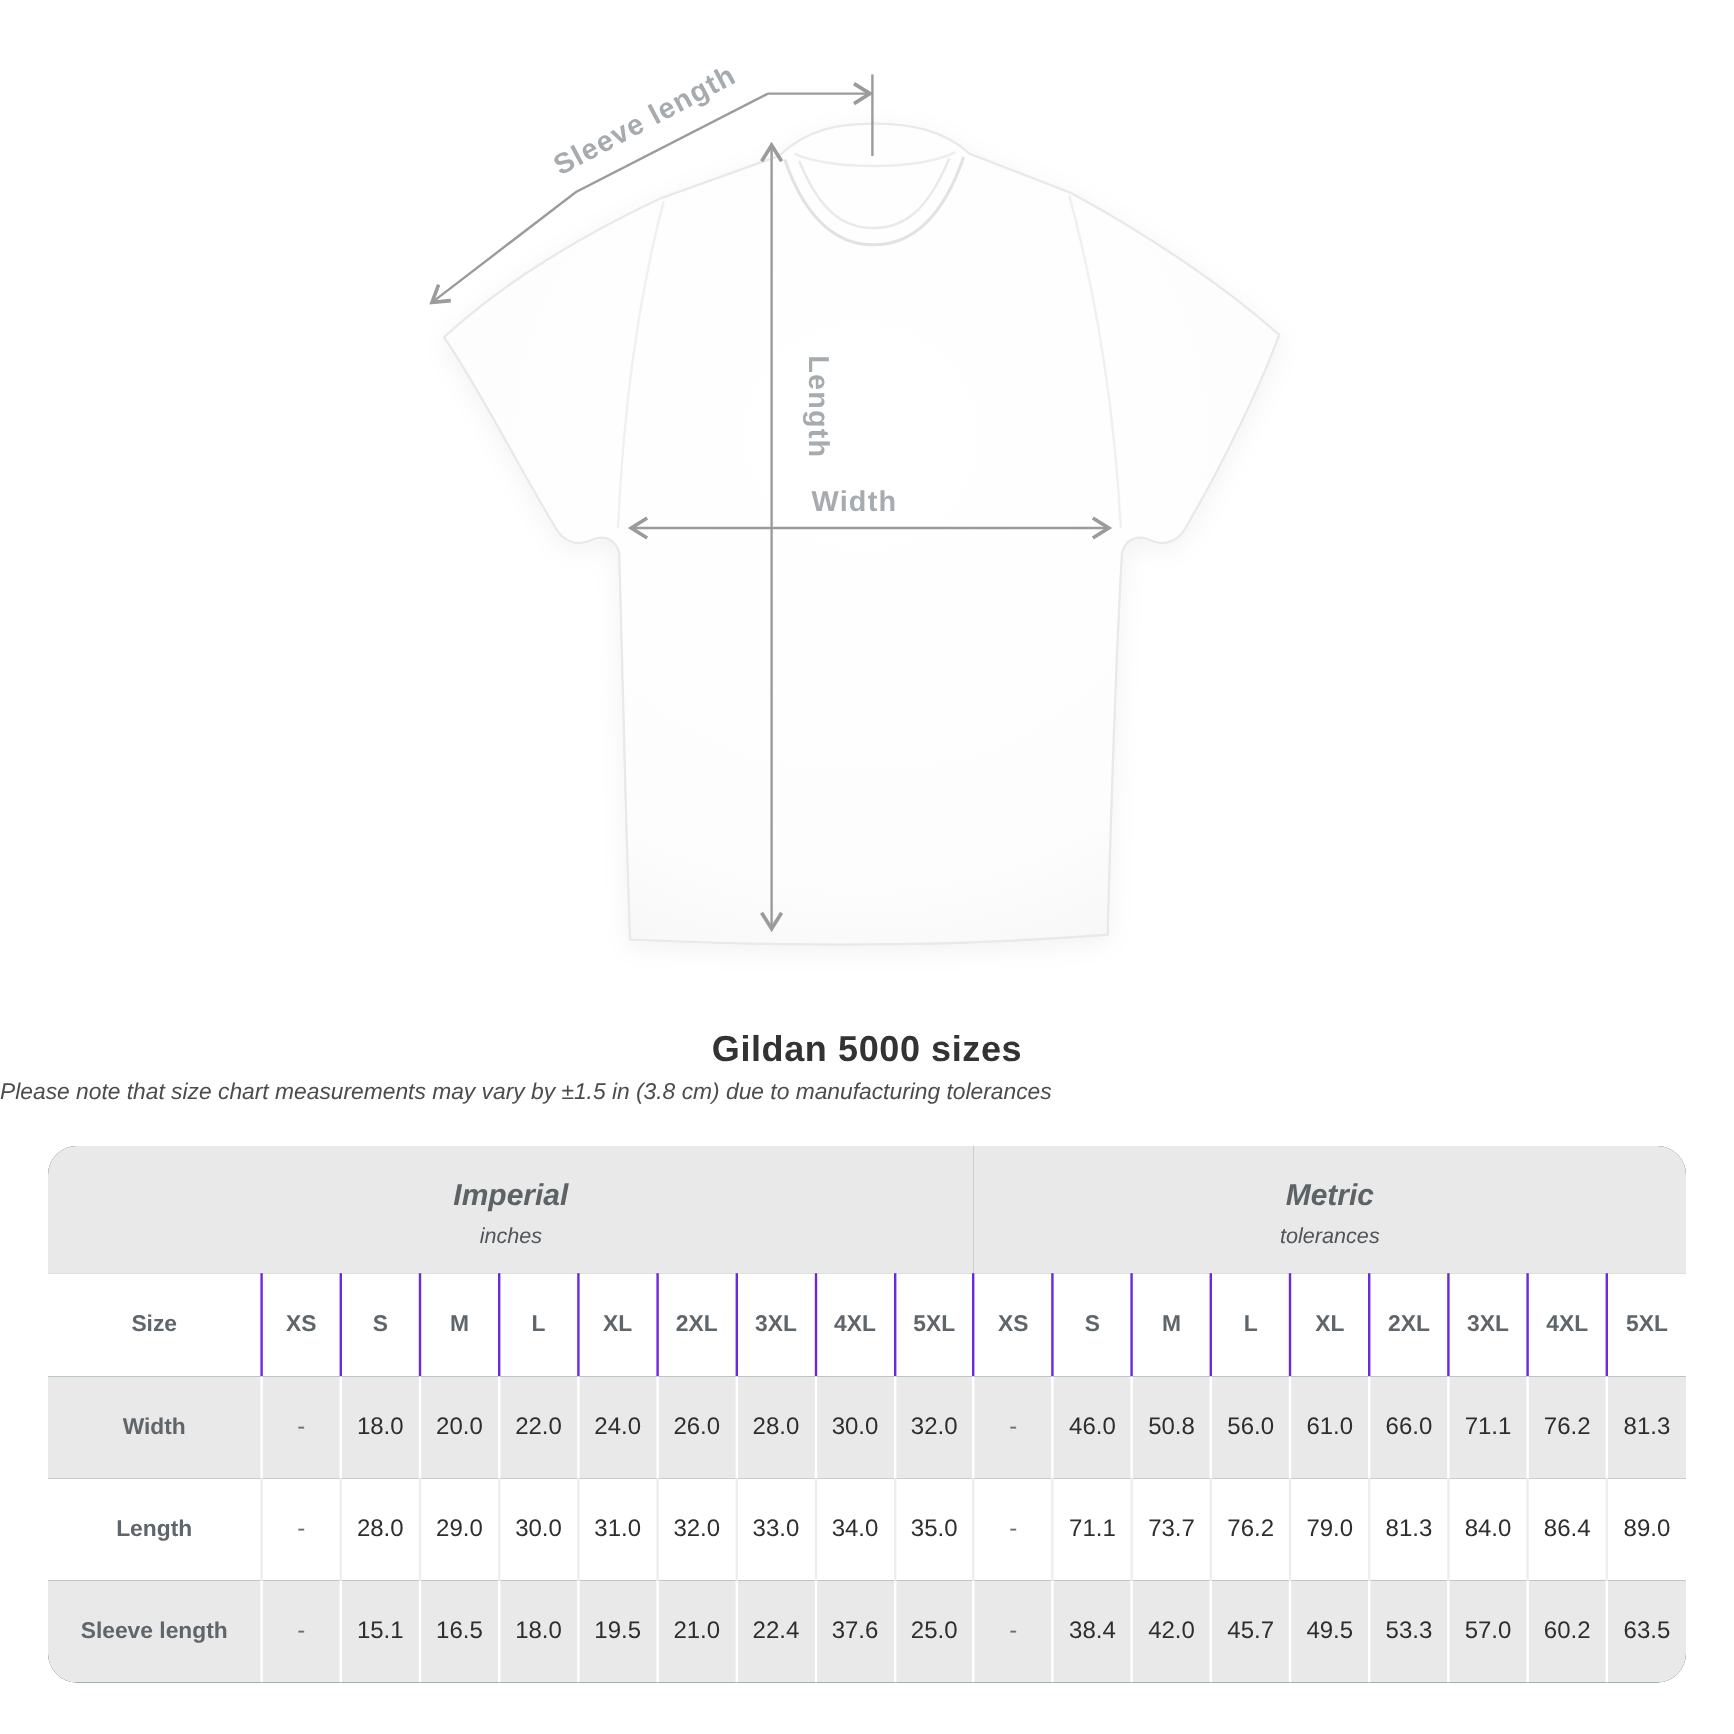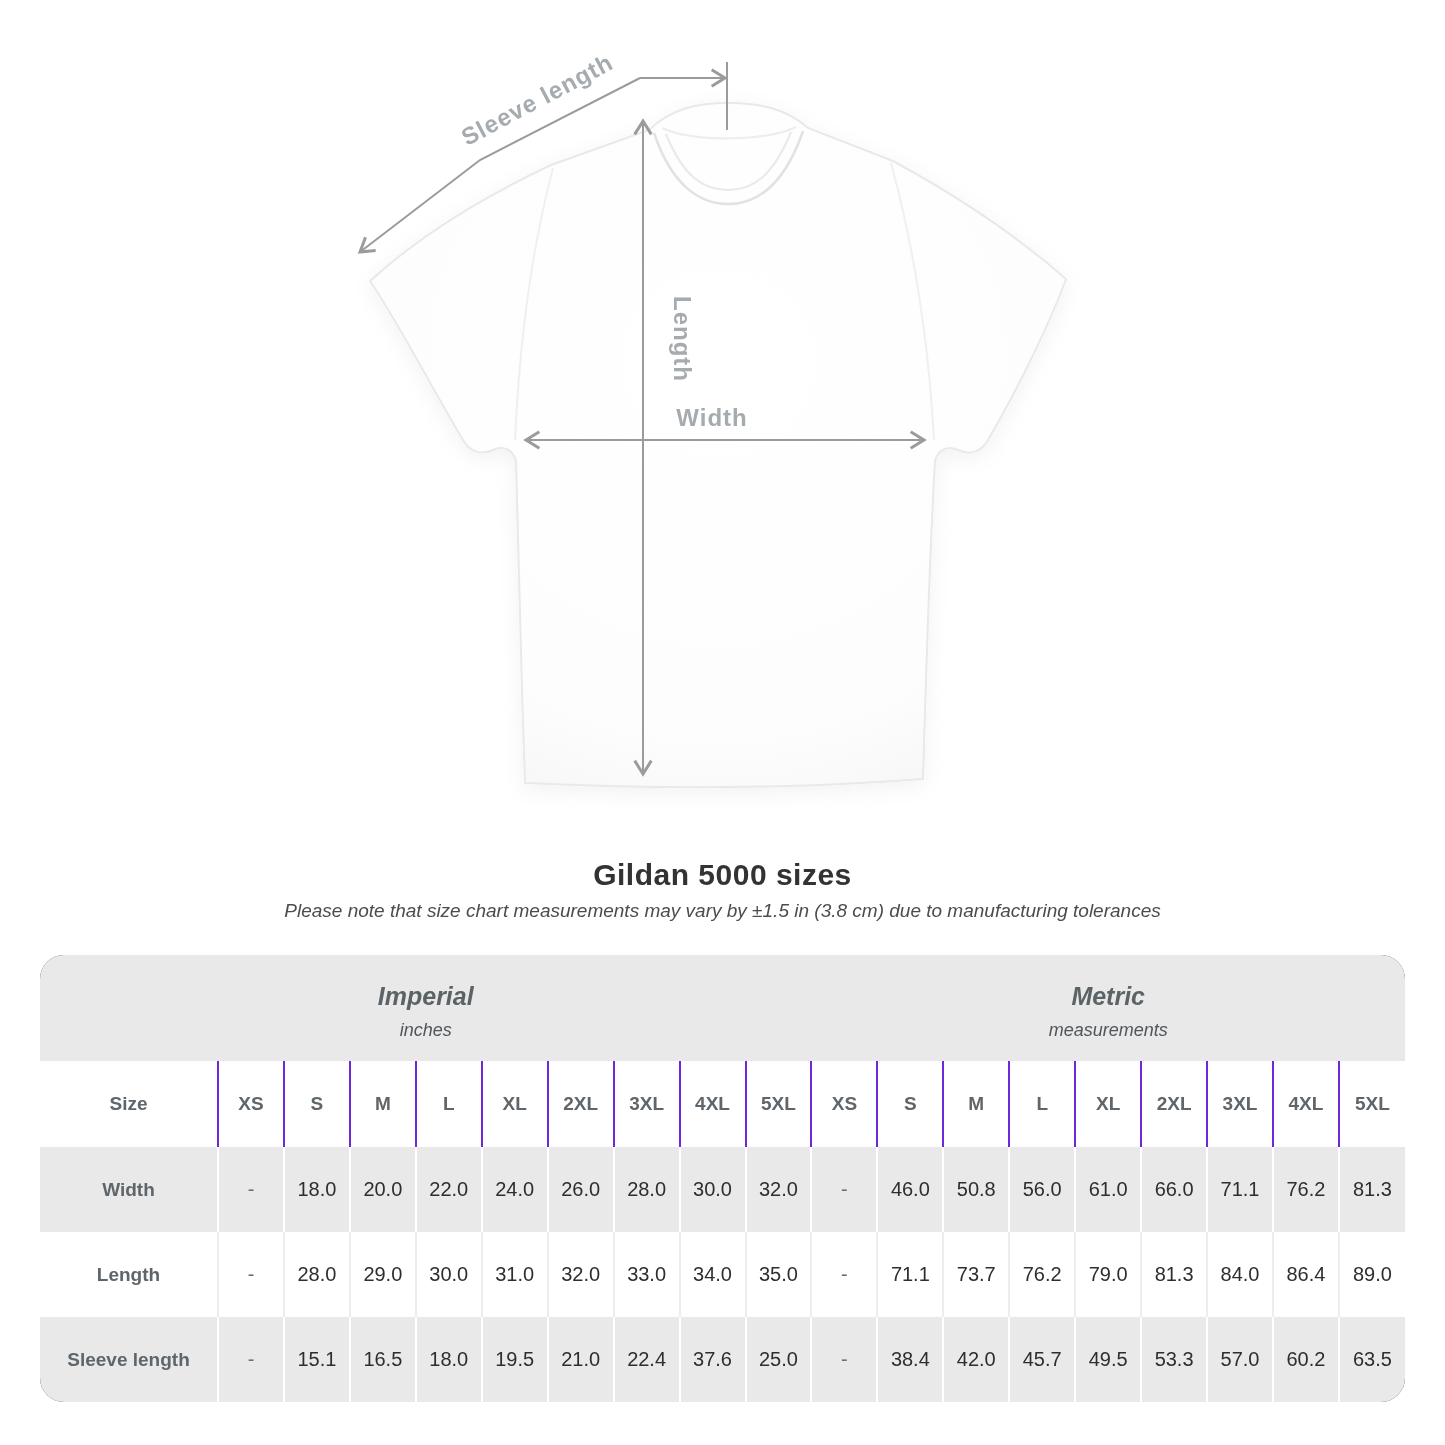--- a/index.html
+++ b/index.html
@@ -12,21 +12,21 @@
   .diagLabel{
     font-family:"Liberation Sans", sans-serif;
     font-weight:bold;font-size:24px;fill:#a5abae;letter-spacing:1px;
   }
   
   .title{
     position:absolute;left:0;top:858px;width:1445px;text-align:center;
     font-size:30px;font-weight:bold;color:#333333;letter-spacing:.5px;
   }
   .subtitle{
-    position:absolute;left:0;top:900px;width:1445px;text-align:center;
+    position:absolute;left:0;top:900px;width:1445px;text-align:left;
     font-size:19px;font-style:italic;color:#4c4c4c;
   }
   
   .table-wrap{
     position:absolute;left:40px;top:955px;width:1365px;
     border-radius:24px;overflow:hidden;background:#14532d;
   }
   table{border-collapse:collapse;table-layout:fixed;width:100%;}
   td{text-align:center;vertical-align:middle;padding:0;}
   tr.band{height:106px;}
@@ -130,21 +130,21 @@
         <col>
       </colgroup>
     <thead>
       <tr class="band">
         <td colspan="10">
           <div class="section-name">Imperial</div>
           <div class="section-unit">inches</div>
         </td>
         <td colspan="9">
           <div class="section-name">Metric</div>
-          <div class="section-unit">measurements</div>
+          <div class="section-unit">tolerances</div>
         </td>
       </tr>
       <tr class="hdr" id="header-row">
         <td class="rowlab">Size</td>
       <td>XS</td>
           <td>S</td>
           <td>M</td>
           <td>L</td>
           <td>XL</td>
           <td>2XL</td>

